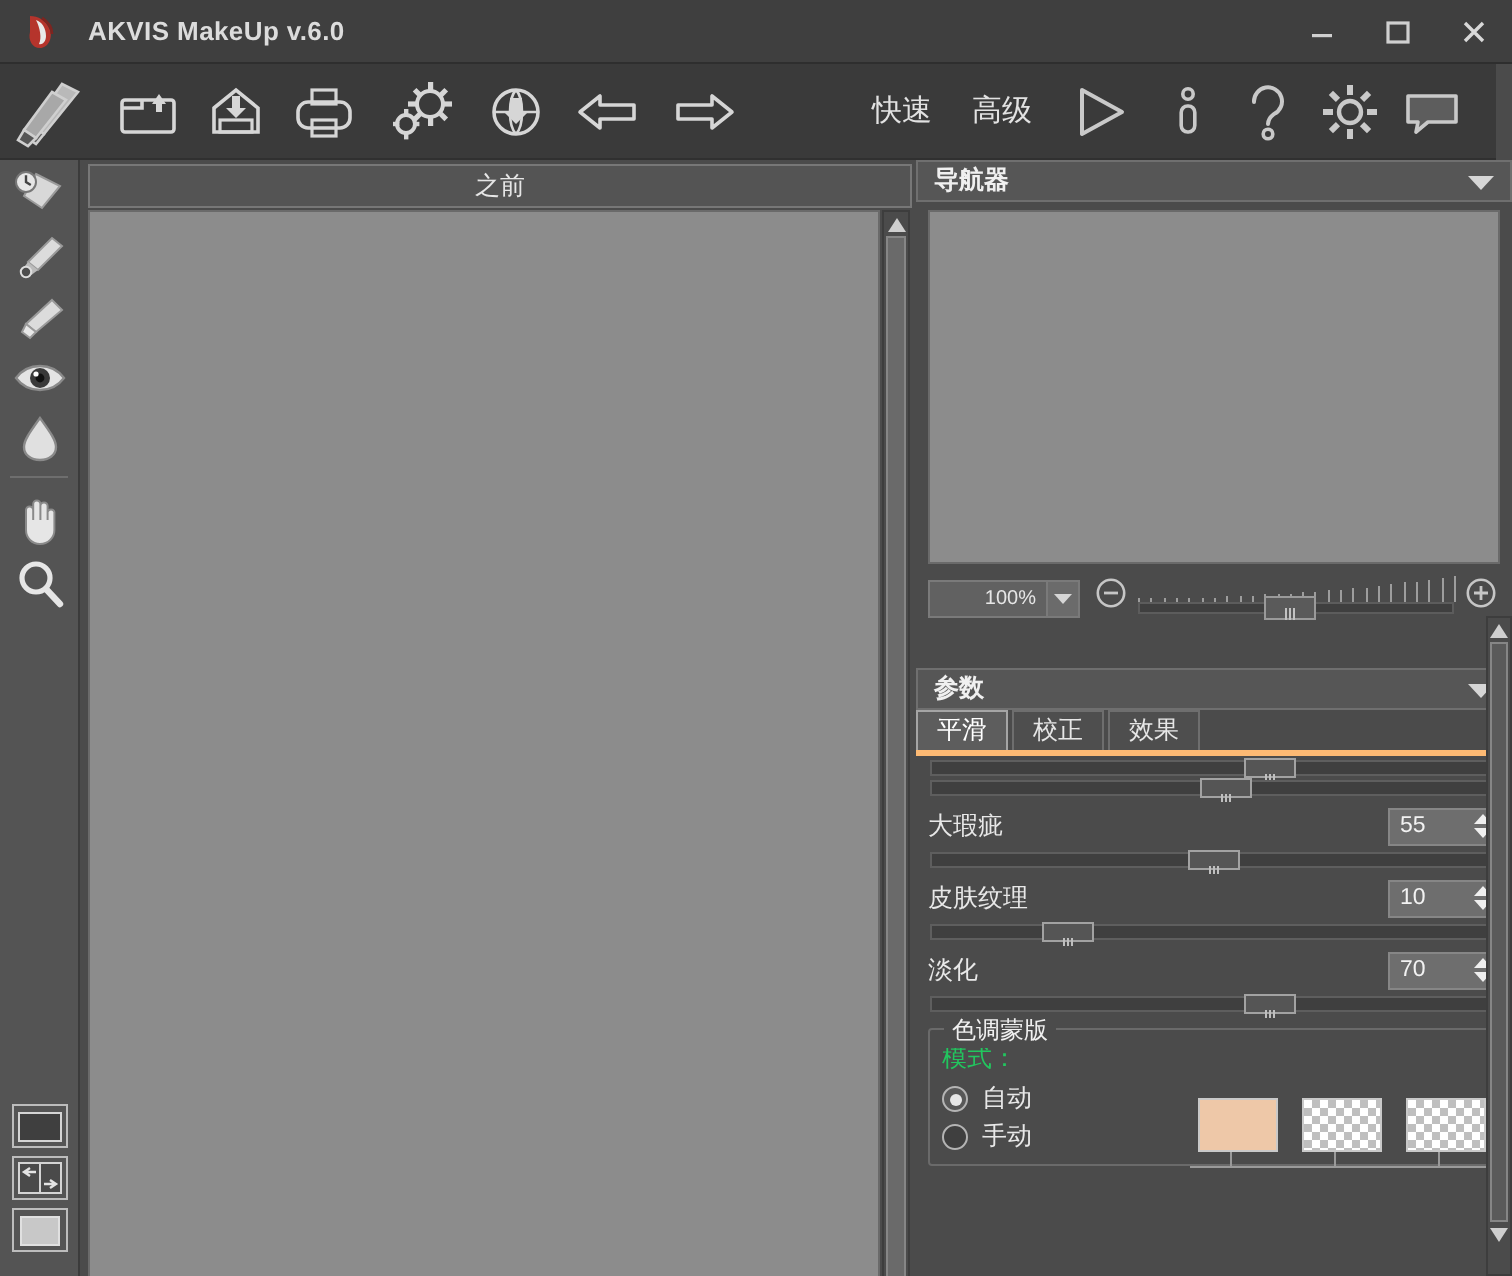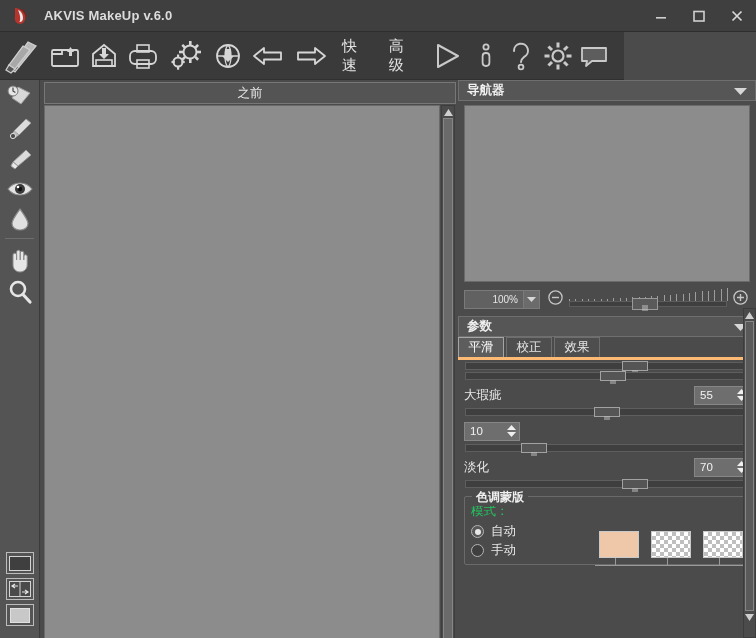--- a/index.html
+++ b/index.html
@@ -26,21 +26,21 @@
     letter-spacing: .2px;
   }
   .wincontrols { margin-left: auto; display: flex; height: 32px; }
   .wbtn {
     width: 38px; height: 32px; display: flex; align-items: center; justify-content: center;
   }
   .wbtn svg { display: block; }
 
   
   .toolbar {
-    position: absolute; left: 0; top: 32px; width: 624px; height: 48px;
+    position: absolute; left: 0; top: 32px; width: 748px; height: 48px;
     background: #3a3a3a;
     display: flex; align-items: center;
     border-bottom: 1px solid #303030;
   }
   .tb-item {
     height: 44px; display: flex; align-items: center; justify-content: center;
   }
   .tb-ico { width: 44px; }
   .tb-text {
     color: #e2e2e2; font-size: 15px; padding: 0 10px;
@@ -149,21 +149,21 @@
     position: absolute; top: -2px; width: 26px; height: 10px;
     background: #555; border: 1px solid #a2a2a2;
   }
 
   .group {
     margin: 8px 6px 0 6px; border: 1px solid #6a6a6a; border-radius: 2px;
     padding: 6px 6px 4px 6px; position: relative;
   }
   .group-title {
     position: absolute; top: -8px; left: 7px; background: #4b4b4b; padding: 0 4px;
-    color: #f0f0f0; font-size: 12px; font-weight: bold;
+    color: #f0f0f0; font-size: 12px; font-weight: normal;
   }
   .sublabel { color: #22c55e; font-size: 12.5px; margin-bottom: 2px; }
   .radiorow { display: flex; align-items: center; height: 19px; }
   .radio {
     width: 13px; height: 13px; border-radius: 50%;
     border: 1px solid #b4b4b4; background: #585858; margin-right: 7px;
     display: flex; align-items: center; justify-content: center;
   }
   .radio .dot { width: 6px; height: 6px; border-radius: 50%; background: #e8e8e8; }
   .radio-label { color: #e8e8e8; font-size: 12.5px; }
@@ -503,21 +503,21 @@
       </div>
 
       <span style="margin-right:2px">
         <svg width="15" height="15" viewBox="0 0 15 15">
           <circle cx="7.5" cy="7.5" r="6.6" fill="none" stroke="#c6c6c6" stroke-width="1.3"></circle>
           <path d="M4,7.5 L11,7.5 M7.5,4 L7.5,11" stroke="#c6c6c6" stroke-width="1.4"></path>
         </svg>
       </span>
     </div>
 
-    <div class="panel-head" style="margin-top:6px">
+    <div class="panel-head" style="margin-top:24px">
       <span>参数</span>
       <span class="caret">
         <svg width="13" height="8" viewBox="0 0 13 8">
             <path d="M0,1 L13,1 L6.5,8 Z" fill="#d6d6d6"></path>
           </svg>
       </span>
     </div>
 
     <div class="ptabs-wrap">
       <div class="params-tabs">
@@ -551,20 +551,21 @@
               </svg>
             </span>
           </span>
         </div>
         <div class="strack">
           <div class="sthumb" style="left: calc(50% - 13px);"><svg width="24" height="8" viewBox="0 0 24 8">
               <path d="M10,2 L10,6 M12,2 L12,6 M14,2 L14,6" stroke="#bfbfbf" stroke-width="1"></path>
             </svg></div>
         </div>
         <div class="prow">
+          <span class="plabel">皮肤纹理</span>
           <span class="spin">
             <span class="spin-val">10</span>
             <span class="spin-btns">
               <svg width="9" height="5" viewBox="0 0 9 5">
                 <path d="M4.5,0 L9,5 L0,5 Z" fill="#efefef"></path>
               </svg>
               <svg width="9" height="5" viewBox="0 0 9 5">
                 <path d="M4.5,5 L0,0 L9,0 Z" fill="#efefef"></path>
               </svg>
             </span>

